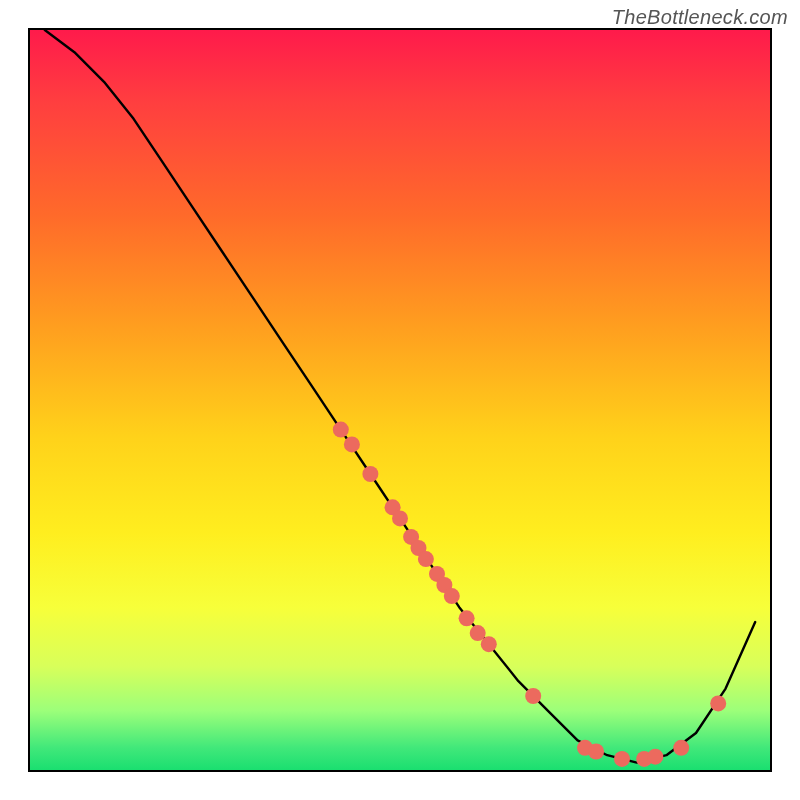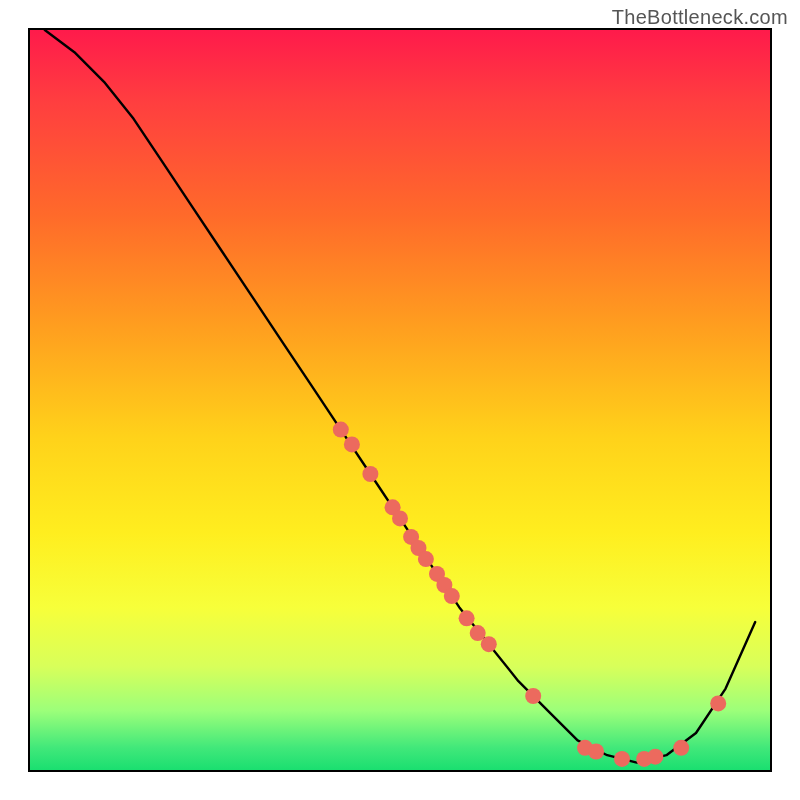--- a/index.html
+++ b/index.html
@@ -42,20 +42,21 @@
   }
   .watermark {
     position: absolute;
     top: 6px;
     right: 12px;
     color: #555;
     font-size: 20px;
     font-weight: 500;
     letter-spacing: 0.3px;
     user-select: none;
+    font-style: italic;
   }
   svg.curve-layer {
     position: absolute;
     left: 0;
     top: 0;
     width: 100%;
     height: 100%;
     pointer-events: none;
   }
 </style>

